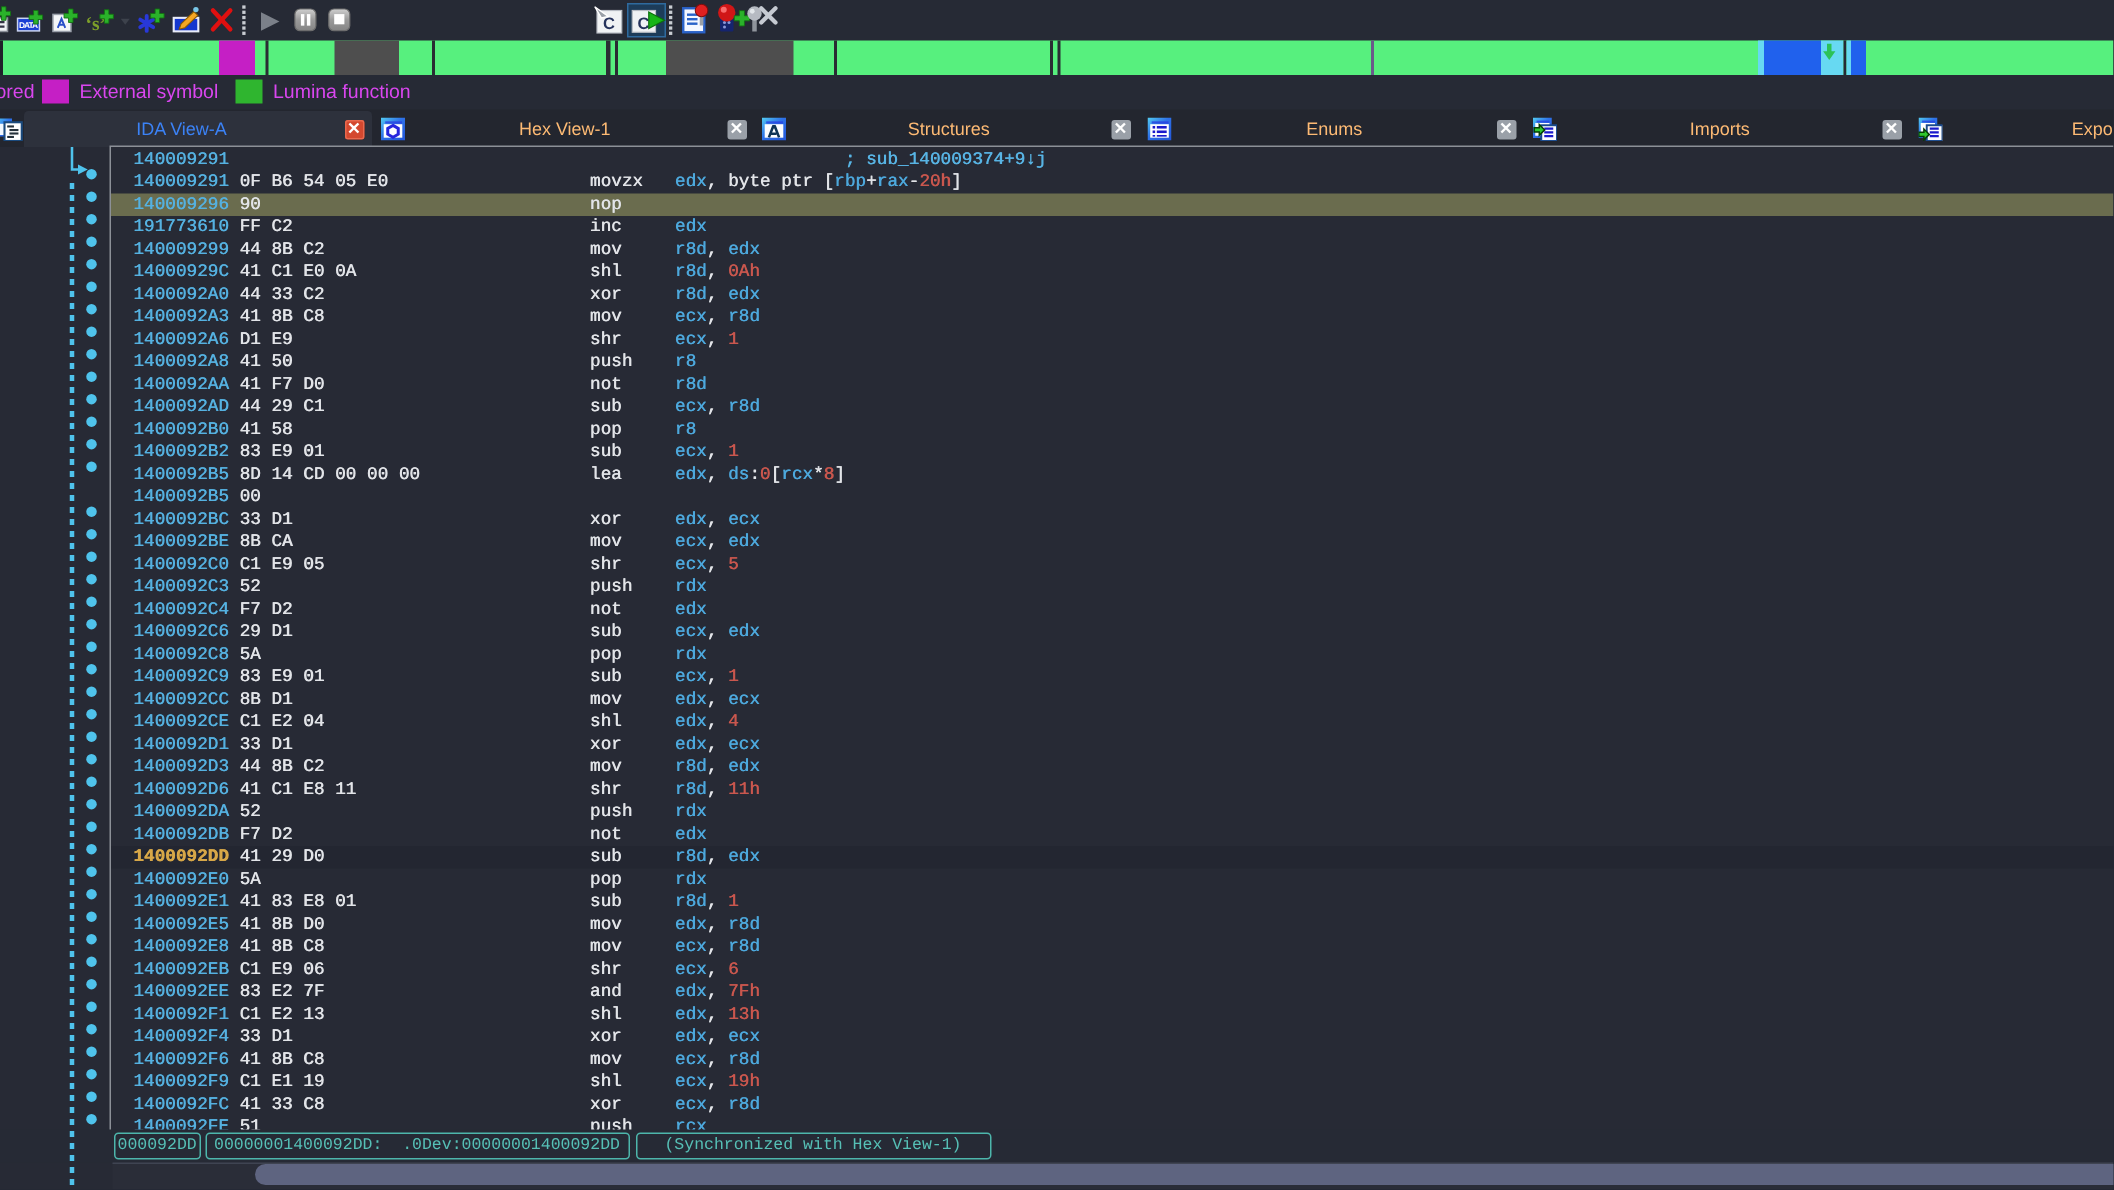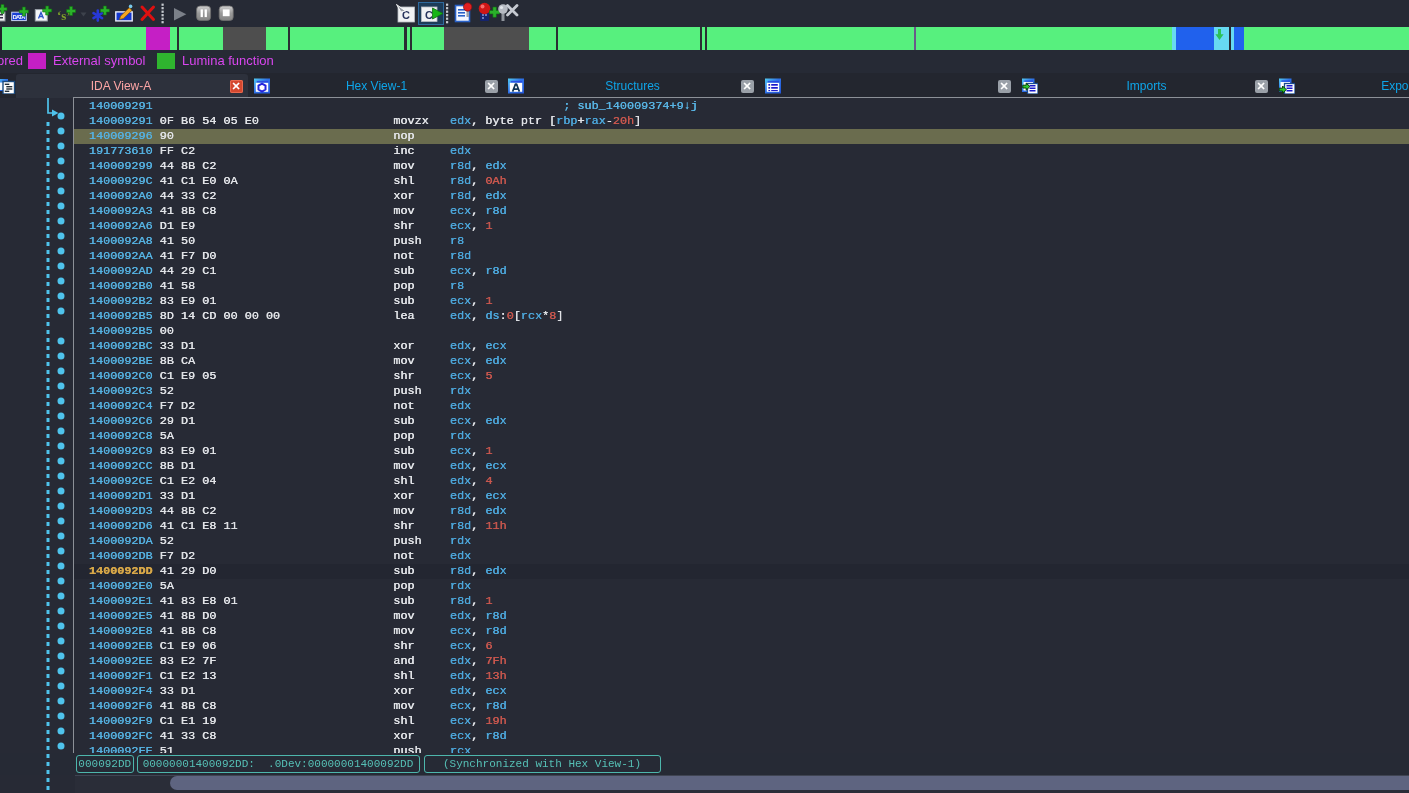--- a/index.html
+++ b/index.html
@@ -12,22 +12,22 @@
 .tbicon{position:absolute;top:0;}
 
 #navband{position:absolute;left:0;top:27px;width:1409px;height:23px;background:#57f07e;}
 #navband .seg{position:absolute;top:0;height:23px;}
 
 #legend{position:absolute;left:0;top:50px;width:1409px;height:23px;background:#262a35;color:#d946ef;font-size:13px;}
 #legend .sw{position:absolute;top:3px;width:18px;height:16px;}
 #legend span.t{position:absolute;top:3px;}
 
 #tabbar{position:absolute;left:0;top:73px;width:1409px;height:25px;background:#23262f;}
-.tab{position:absolute;top:1px;height:24px;font-size:12px;color:#0ea5e9;text-align:center;line-height:24px;}
-.tab.active{background:#2d313c;border-radius:3px 3px 0 0;color:#fca5a5;}
+.tab{position:absolute;top:1px;height:24px;font-size:12px;color:#fdba74;text-align:center;line-height:24px;}
+.tab.active{background:#2d313c;border-radius:3px 3px 0 0;color:#3b82f6;}
 .closebtn{position:absolute;top:7px;width:13px;height:13px;border-radius:2px;background:#9aa0a8;color:#fff;font-size:11px;line-height:13px;text-align:center;font-weight:bold;}
 .closebtn.red{background:#d4482f;box-shadow:inset 0 0 0 1px #e8694f;}
 .tabicon{position:absolute;top:5px;width:16px;height:16px;}
 
 #main{position:absolute;left:0;top:98px;width:1409px;height:677px;background:#272a35;}
 #vline{position:absolute;left:73px;top:0;width:1px;height:657px;background:#8c9097;}
 #hline{position:absolute;left:73px;top:-1px;width:1336px;height:1px;background:#8c9097;}
 #hl-nop{position:absolute;left:74px;top:31px;width:1335px;height:15px;background:#6a6c4e;}
 #hl-cur{position:absolute;left:74px;top:466px;width:1335px;height:15px;background:#232631;}
 pre#code{position:absolute;left:88.8px;top:1px;margin:0;font-family:"Liberation Mono",monospace;font-size:11.8px;line-height:15px;color:#e2e4e8;text-shadow:0.35px 0 0 currentColor;}
@@ -222,20 +222,21 @@
   <rect x="0" y="0.5" width="16" height="15" fill="url(#wf)"></rect>
   <rect x="1.8" y="4.8" width="12.4" height="9" fill="#fdfeff"></rect>
   <rect x="2.8" y="2.9" width="11.2" height="1.5" fill="#2840e0" opacity="0.8"></rect>
   <rect x="3.4" y="6" width="1.7" height="1.7" fill="#1a1acc"></rect>
       <rect x="6.2" y="6" width="6.6" height="1.7" fill="#1a1acc"></rect>
   <rect x="3.4" y="9" width="1.7" height="1.7" fill="#1a1acc"></rect>
       <rect x="6.2" y="9" width="6.6" height="1.7" fill="#1a1acc"></rect>
   <rect x="3.4" y="12" width="1.7" height="1.1" fill="#1a1acc"></rect>
       <rect x="6.2" y="12" width="6.6" height="1.1" fill="#1a1acc"></rect>
  </svg>
+ <div class="tab" style="left:785px;width:231px;padding-right:22px">Enums</div>
  <div class="closebtn" style="left:997.5px">✕</div>
  <svg class="tabicon" style="left:1022px" viewBox="0 0 16 16">
   <rect x="0" y="0.5" width="12.5" height="13.5" fill="url(#wf)"></rect>
   <rect x="1.5" y="4" width="9.5" height="8.5" fill="#fdfeff"></rect>
   <rect x="2.4" y="2.4" width="8.6" height="1.3" fill="#2840e0" opacity="0.8"></rect>
   <rect x="5.5" y="5.5" width="10.5" height="10.5" fill="#fdfeff" stroke="#1a4a8e" stroke-width="1.3"></rect>
   <rect x="7.5" y="7" width="6" height="1.5" fill="#1a1acc"></rect>
       <rect x="7.5" y="9.5" width="6" height="1.5" fill="#1a1acc"></rect>
       <rect x="7.5" y="12" width="6" height="1.5" fill="#1a1acc"></rect>
   <path d="M0.8 7.2h3.4V5l3.6 3.6l-3.6 3.6V10H0.8z" fill="#2fc82f" stroke="#063e06" stroke-width="1"></path>

